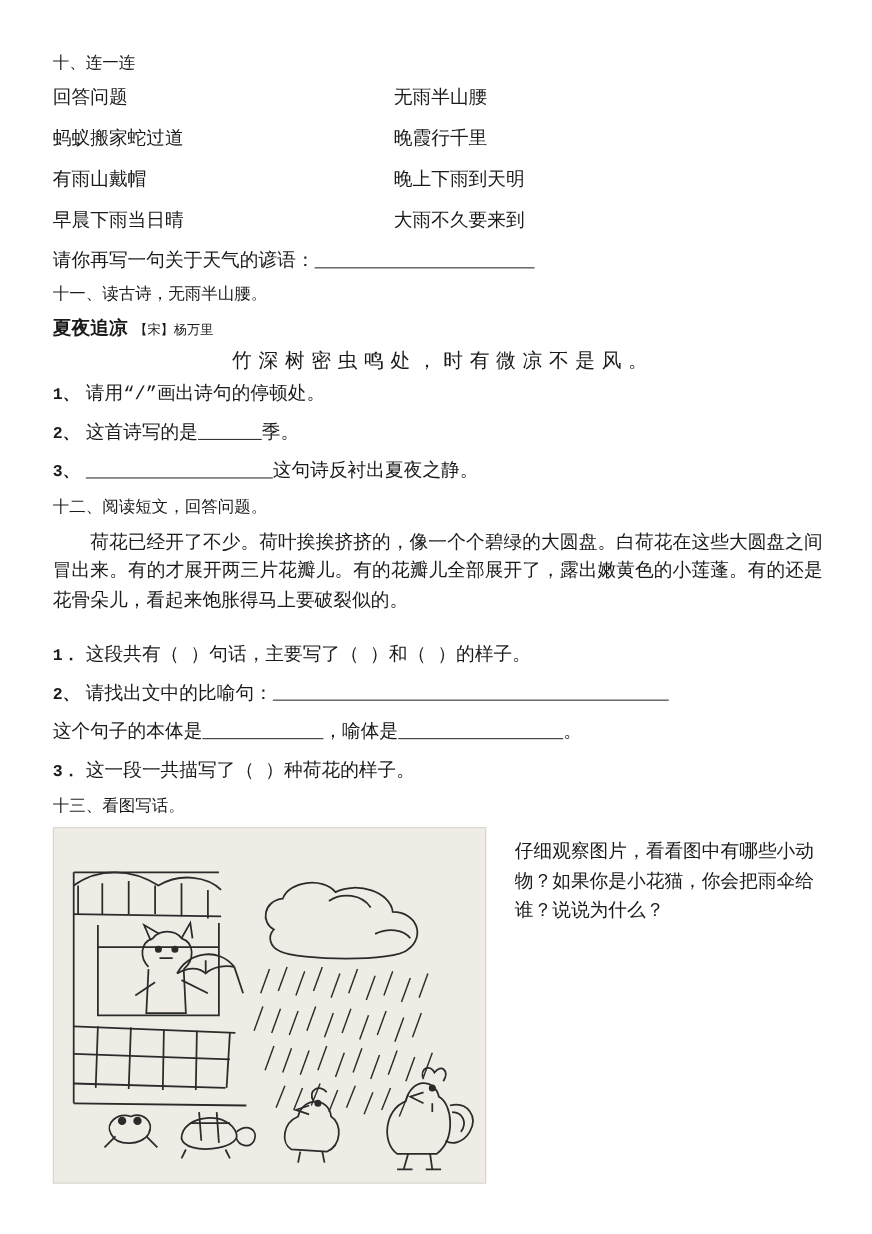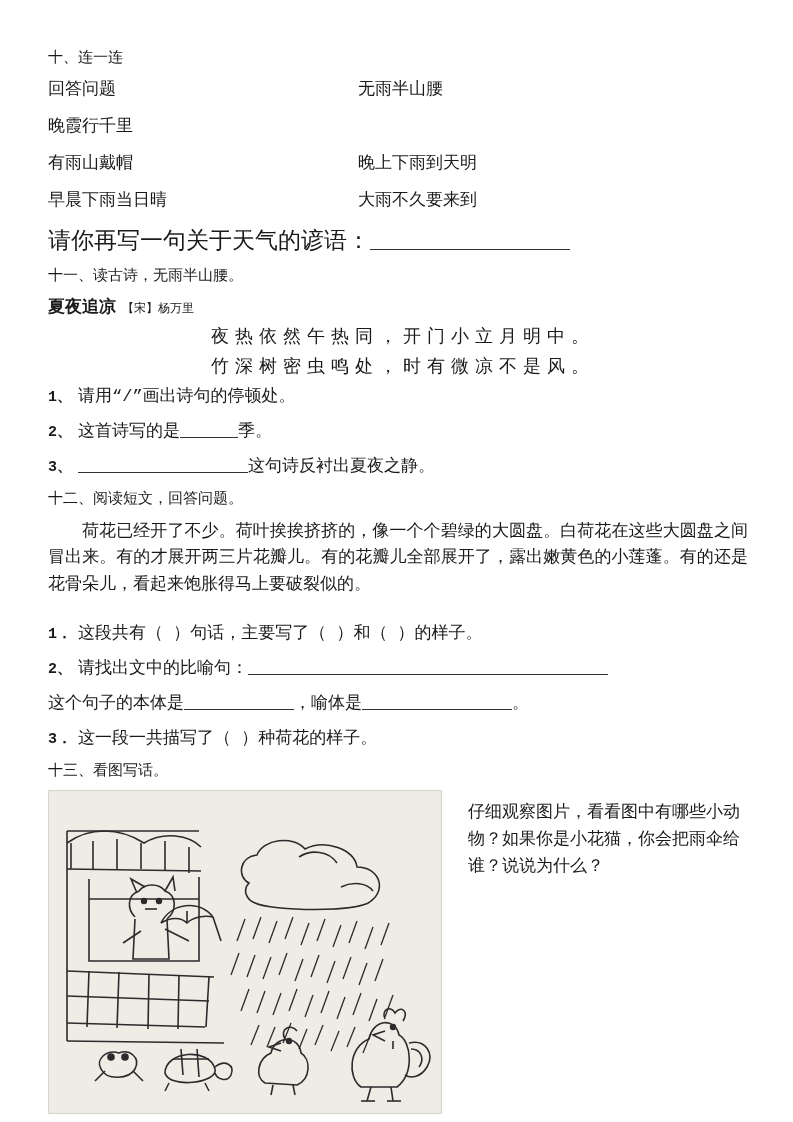--- a/index.html
+++ b/index.html
@@ -37,21 +37,21 @@
     font-size: 17px;
     margin: 0 0 14px 0;
   }
   .match-left {
     width: 310px;
   }
   .match-right {
     width: 330px;
   }
   .q-line {
-    font-size: 23px;
+    font-size: 17px;
     margin: 0 0 10px 0;
   }
   .blank-u {
     display: inline-block;
     border-bottom: 1px solid #333;
     height: 1em;
     vertical-align: -2px;
   }
   .poem-title {
     font-size: 17px;
@@ -122,41 +122,41 @@
 <div class="page">
   <div class="content">
 
     <div class="sec-head">十、连一连</div>
 
     <div class="match-row">
       <div class="match-left">回答问题</div>
       <div class="match-right">无雨半山腰</div>
     </div>
     <div class="match-row">
+      <div class="match-left">蚂蚁搬家蛇过道</div>
       <div class="match-right">晚霞行千里</div>
     </div>
     <div class="match-row">
       <div class="match-left">有雨山戴帽</div>
       <div class="match-right">晚上下雨到天明</div>
     </div>
     <div class="match-row">
       <div class="match-left">早晨下雨当日晴</div>
       <div class="match-right">大雨不久要来到</div>
     </div>
 
     <div class="q-line">
       <span>请你再写一句关于天气的谚语：</span><span class="blank-u" style="width:200px"></span>
     </div>
 
     <div class="sec-head">十一、读古诗，无雨半山腰。</div>
 
     <div class="poem-title">
       <span>夏夜追凉</span><span class="author">【宋】杨万里</span>
     </div>
-    <div class="poem-line">夜热依然午热同，开门小立月明中。</div>
     <div class="poem-line">竹深树密虫鸣处，时有微凉不是风。</div>
 
     <div class="num-item">
       <span class="idx">1、</span><span>请用“/”画出诗句的停顿处。</span>
     </div>
     <div class="num-item">
       <span class="idx">2、</span><span>这首诗写的是</span><span class="blank-u" style="width:58px"></span><span>季。</span>
     </div>
     <div class="num-item">
       <span class="idx">3、</span><span class="blank-u" style="width:170px"></span><span>这句诗反衬出夏夜之静。</span>

